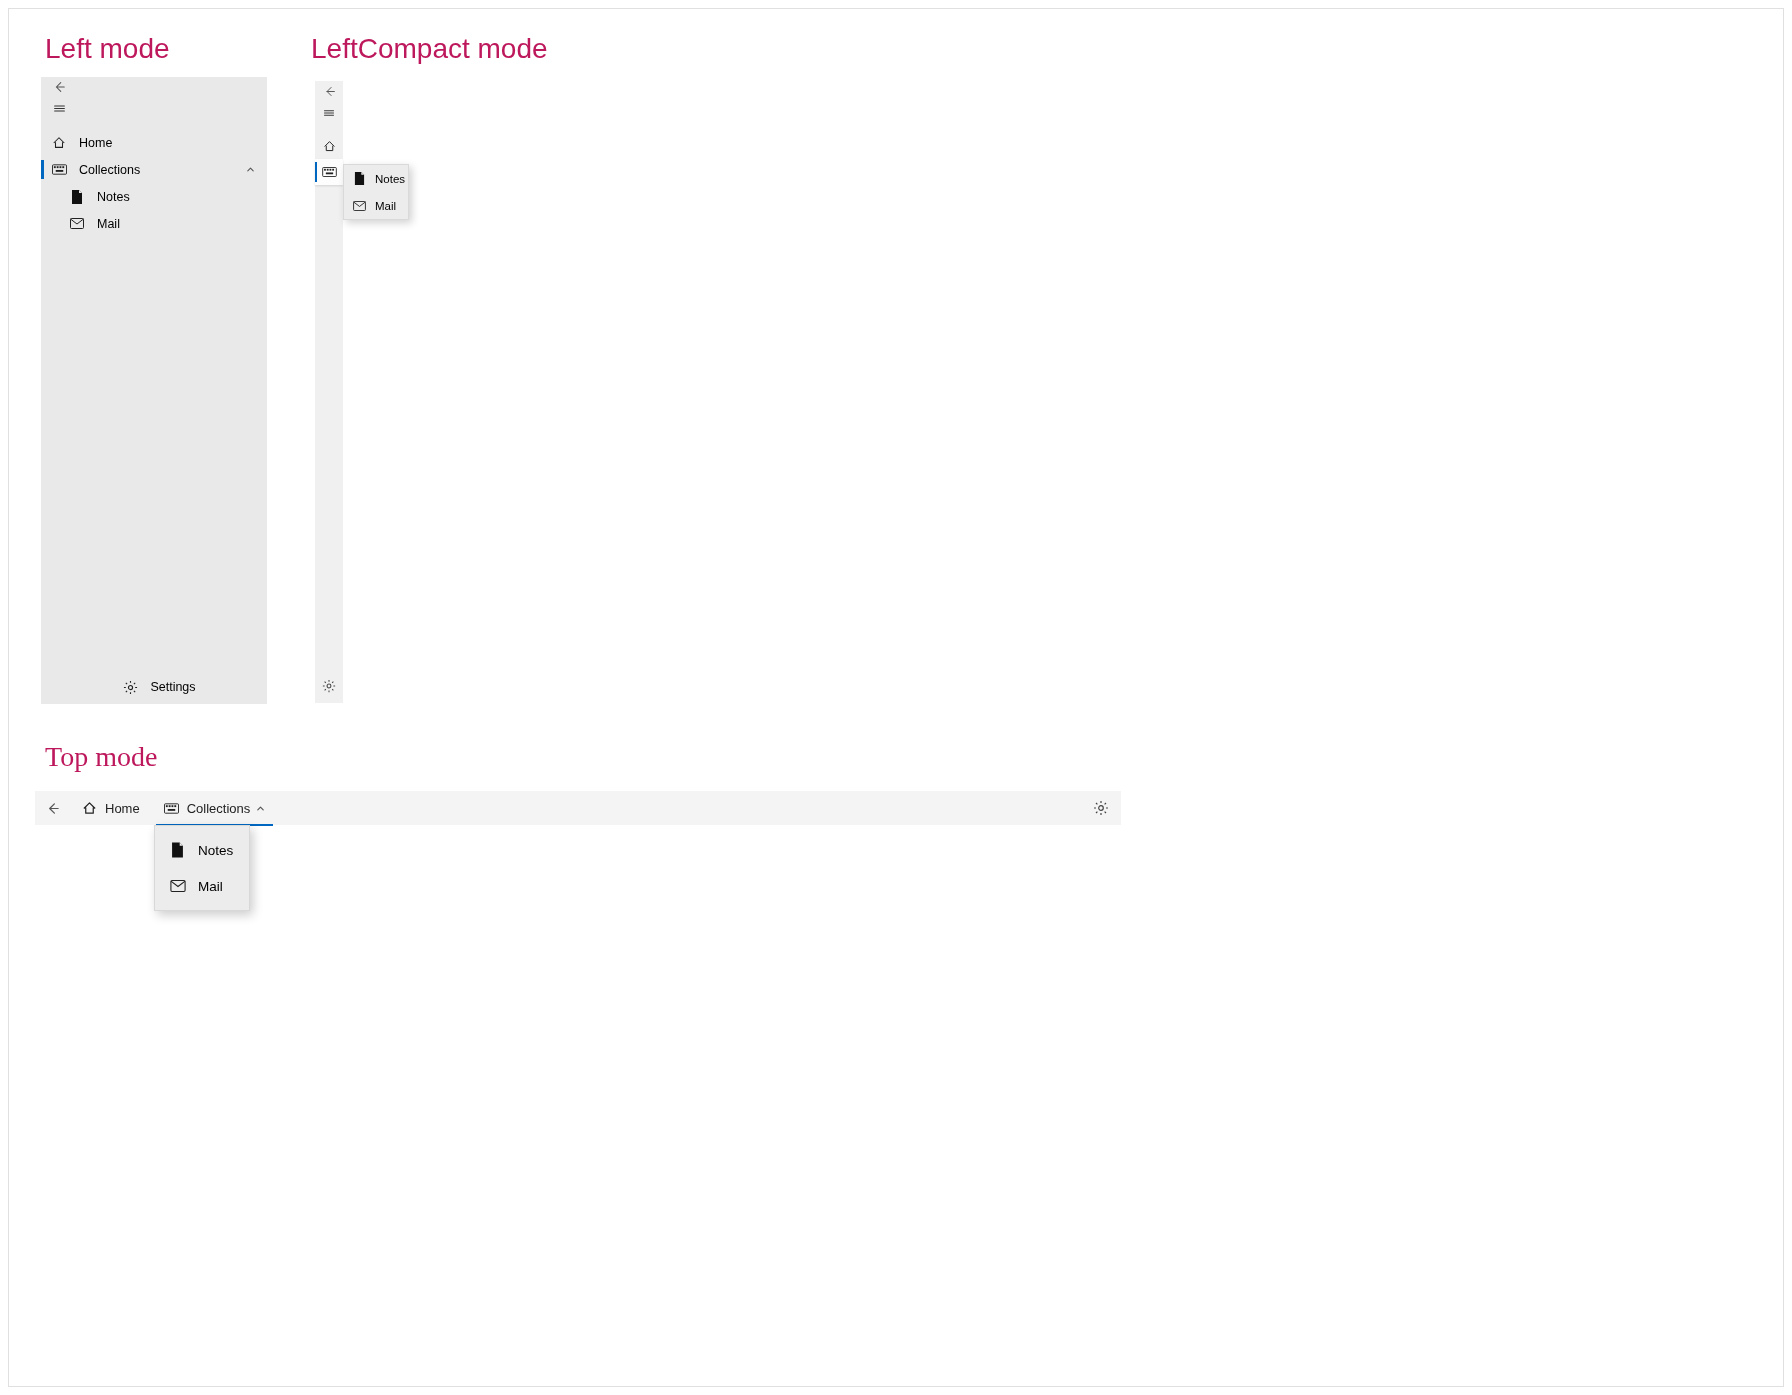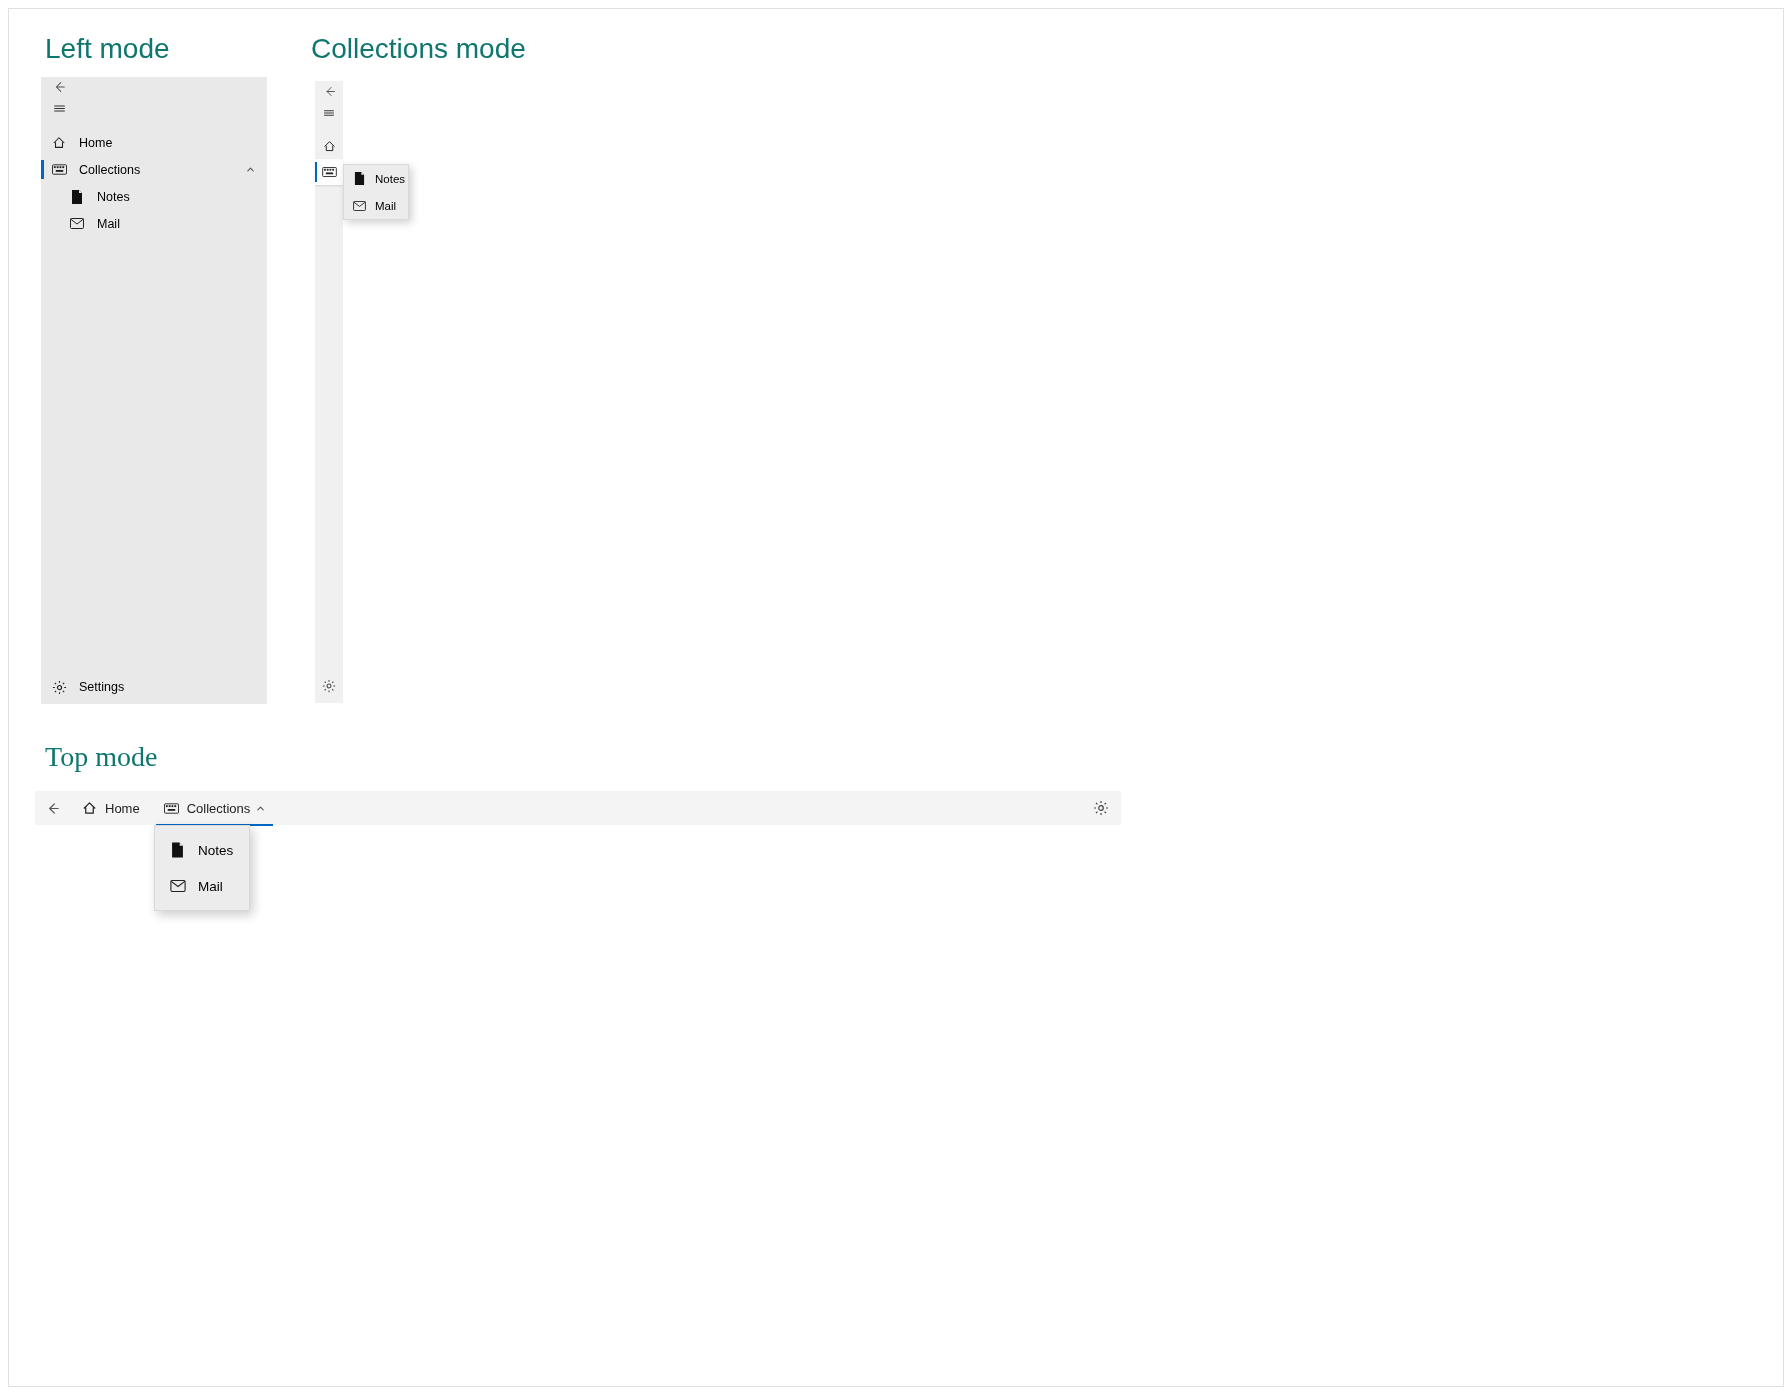--- a/index.html
+++ b/index.html
@@ -10,21 +10,21 @@
   }
   .outer {
     border: 1px solid #e0e0e0;
     width: 1776px;
     height: 1379px;
     position: relative;
   }
   .section-title {
     font-size: 28px;
     font-weight: 400;
-    color: #0f766e;
+    color: #be185d;
     text-align: center;
   }
   .title-left { position: absolute; top: 24px; left: 36px; }
   .title-compact { position: absolute; top: 24px; left: 302px; }
   .title-top { position: absolute; top: 732px; left: 36px; font-family: Liberation Serif, serif; }
 
   
   .left-panel {
     position: absolute;
     top: 68px; left: 32px;
@@ -126,21 +126,21 @@
   .top-flyout .fi .label{margin-left:12px;}
 
   svg{display:block;}
 </style>
 </head>
 <body>
 
 <div class="outer">
 
   <div class="section-title title-left">Left mode</div>
-  <div class="section-title title-compact">Collections mode</div>
+  <div class="section-title title-compact">LeftCompact mode</div>
   <div class="section-title title-top">Top mode</div>
 
   <div class="left-panel">
     <div class="nav-item iconrow" style="height:18px;padding-top:2px;">
       <span class="icon">
         <svg width="14" height="14" viewBox="0 0 16 16">
             <path d="M10 3 L5 8 L10 13 M5 8 H14" stroke="#555" stroke-width="1.2" fill="none" stroke-linecap="round" stroke-linejoin="round"></path>
           </svg>
       </span>
     </div>
@@ -189,21 +189,21 @@
     <div class="nav-item sub">
       <span class="icon">
         <svg width="14" height="11" viewBox="0 0 14 11">
             <rect x="0.5" y="0.5" width="13" height="10" rx="1" stroke="#222" fill="none"></rect>
             <path d="M0.5 1 L7 6 L13.5 1" stroke="#222" fill="none"></path>
           </svg>
       </span>
       <span class="label">Mail</span>
     </div>
     <div class="left-spacer"></div>
-    <div class="nav-item" style="height:34px;">
+    <div class="nav-item" style="height:34px;justify-content:center;">
       <span class="icon">
         <svg width="15" height="15" viewBox="0 0 16 16">
             <circle cx="8" cy="8" r="2.2" stroke="#222" fill="none" stroke-width="1.2"></circle>
             <path d="M8 1v2M8 13v2M1 8h2M13 8h2M3 3l1.4 1.4M11.6 11.6L13 13M13 3l-1.4 1.4M4.4 11.6L3 13" stroke="#222" stroke-width="1.2"></path>
           </svg>
       </span>
       <span class="label">Settings</span>
     </div>
   </div>
 

